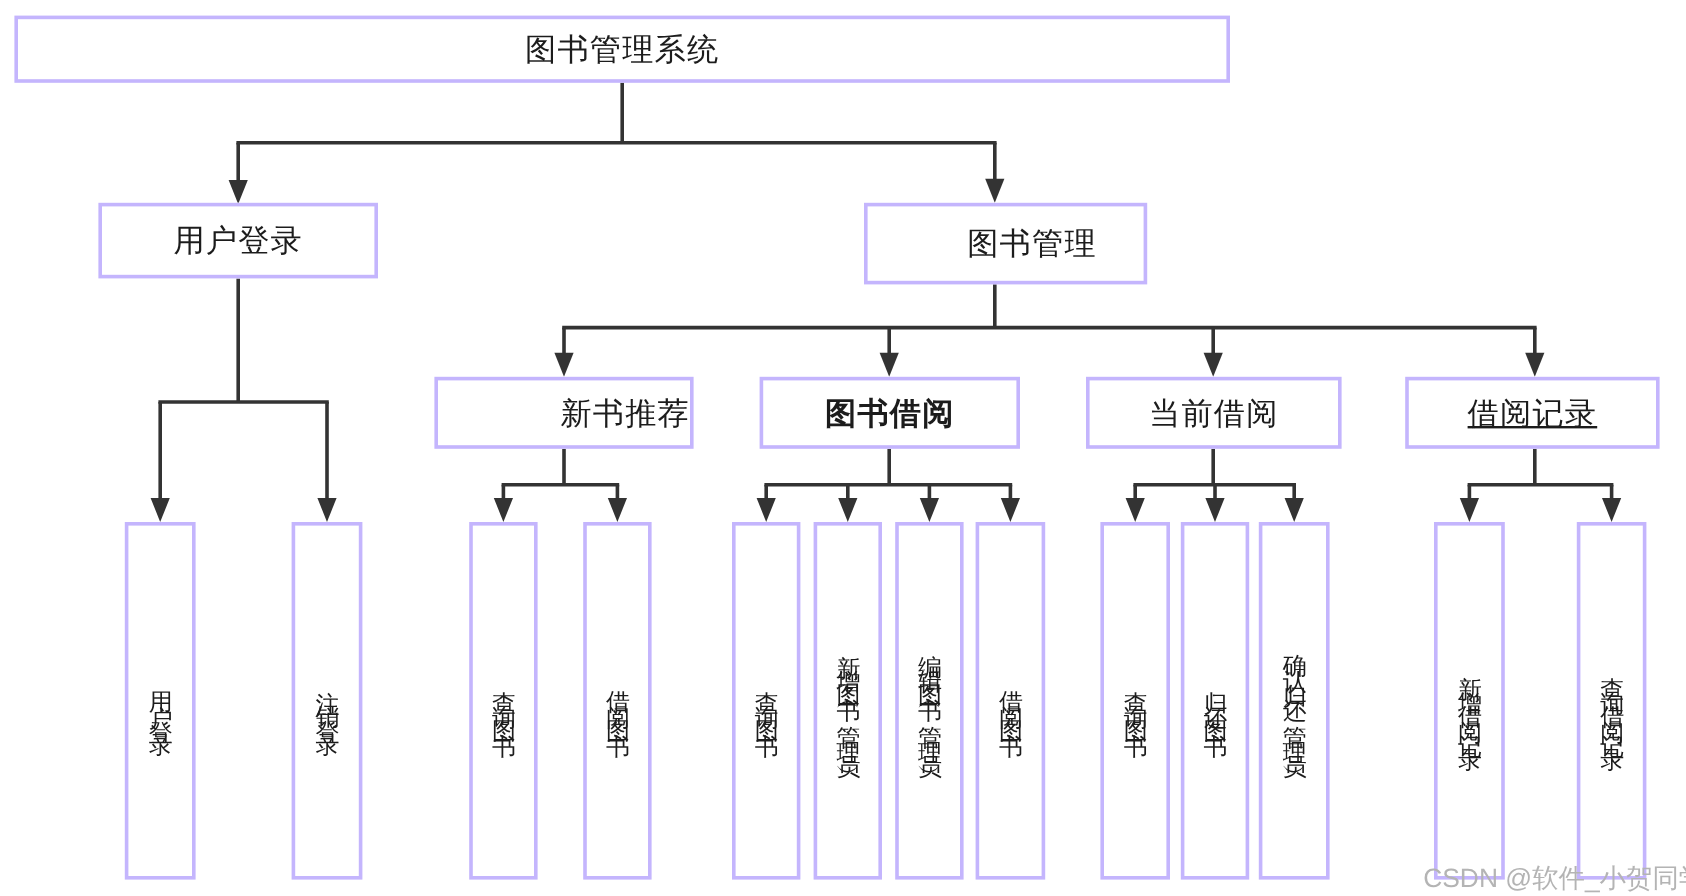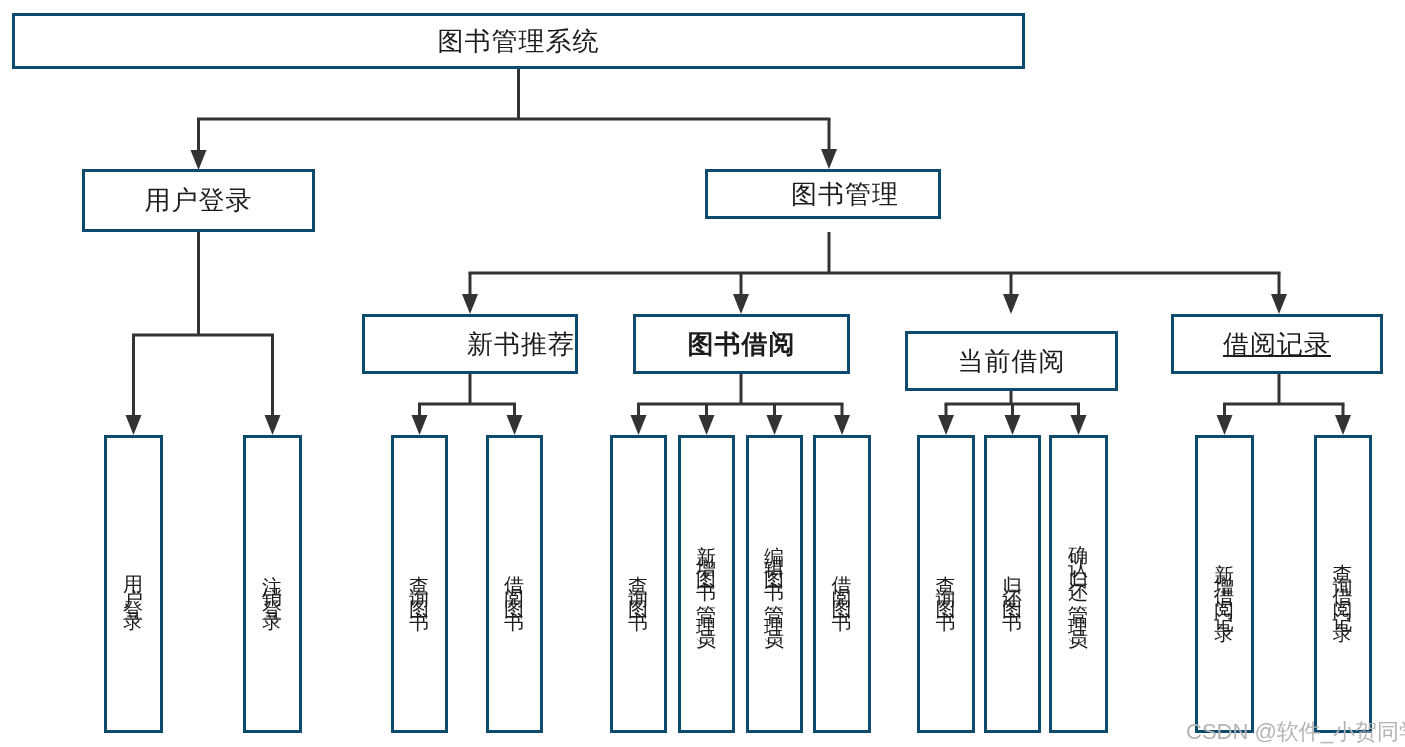--- a/index.html
+++ b/index.html
@@ -13,21 +13,21 @@
   }
   #connectors {
     position: absolute;
     left: 0; top: 0;
     width: 1405px; height: 747px;
     pointer-events: none;
   }
   .node {
     position: absolute;
     box-sizing: border-box;
-    border: 3px solid #0c4a6e;
+    border: 3px solid #c4b5fd;
     background: #ffffff;
     display: flex;
     align-items: center;
     justify-content: center;
     color: #1c1c1c;
   }
   .hbox { font-size: 26px; letter-spacing: 1px; white-space: nowrap; }
   .vbox span {
     writing-mode: vertical-rl;
     text-orientation: mixed;
@@ -128,31 +128,31 @@
     </g>
   </svg>
 
   <div class="node hbox" style="left:12px; top:13px; width:1013px; height:56px;">
     <span>图书管理系统</span>
   </div>
 
   <div class="node hbox" style="left:82px; top:169px; width:233px; height:63px;">
     <span>用户登录</span>
   </div>
-  <div class="node hbox" style="left:705px; top:169px; width:236px; height:50px;padding-left:44px;">
+  <div class="node hbox" style="left:720px; top:169px; width:236px; height:68px;padding-left:44px;">
     <span>图书管理</span>
   </div>
 
   <div class="node hbox" style="left:362px; top:314px; width:216px; height:60px;justify-content:flex-end;">
     <span>新书推荐</span>
   </div>
   <div class="node hbox" style="left:633px; top:314px; width:217px; height:60px;font-weight:bold;">
     <span>图书借阅</span>
   </div>
-  <div class="node hbox" style="left:905px; top:314px; width:213px; height:60px;margin-top:17px;">
+  <div class="node hbox" style="left:905px; top:314px; width:213px; height:60px;">
     <span>当前借阅</span>
   </div>
   <div class="node hbox" style="left:1171px; top:314px; width:212px; height:60px;text-decoration:underline;">
     <span>借阅记录</span>
   </div>
 
   <div class="node vbox" style="left:104px; top:435px; width:59px; height:298px;">
     <span>用户登录</span>
   </div>
   <div class="node vbox" style="left:243px; top:435px; width:59px; height:298px;">

